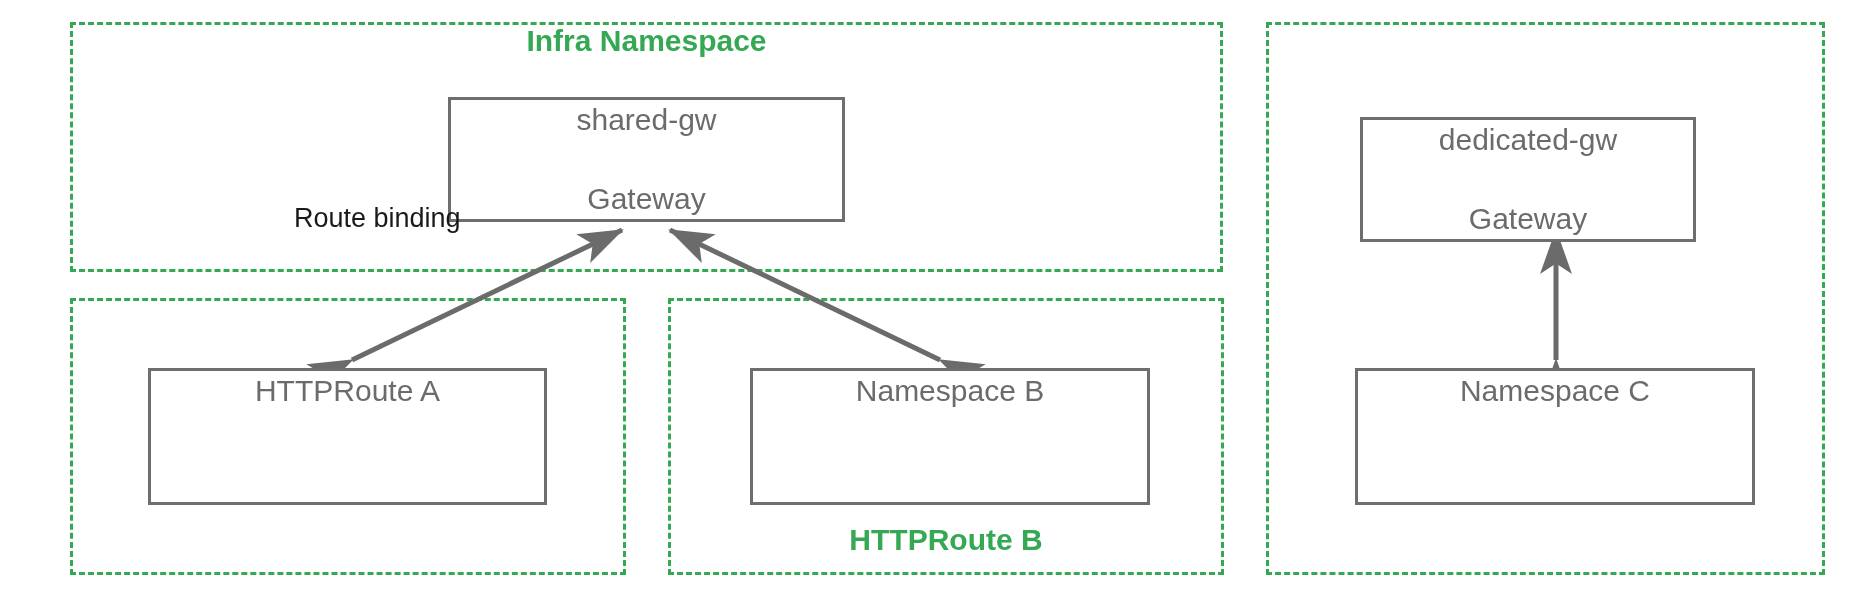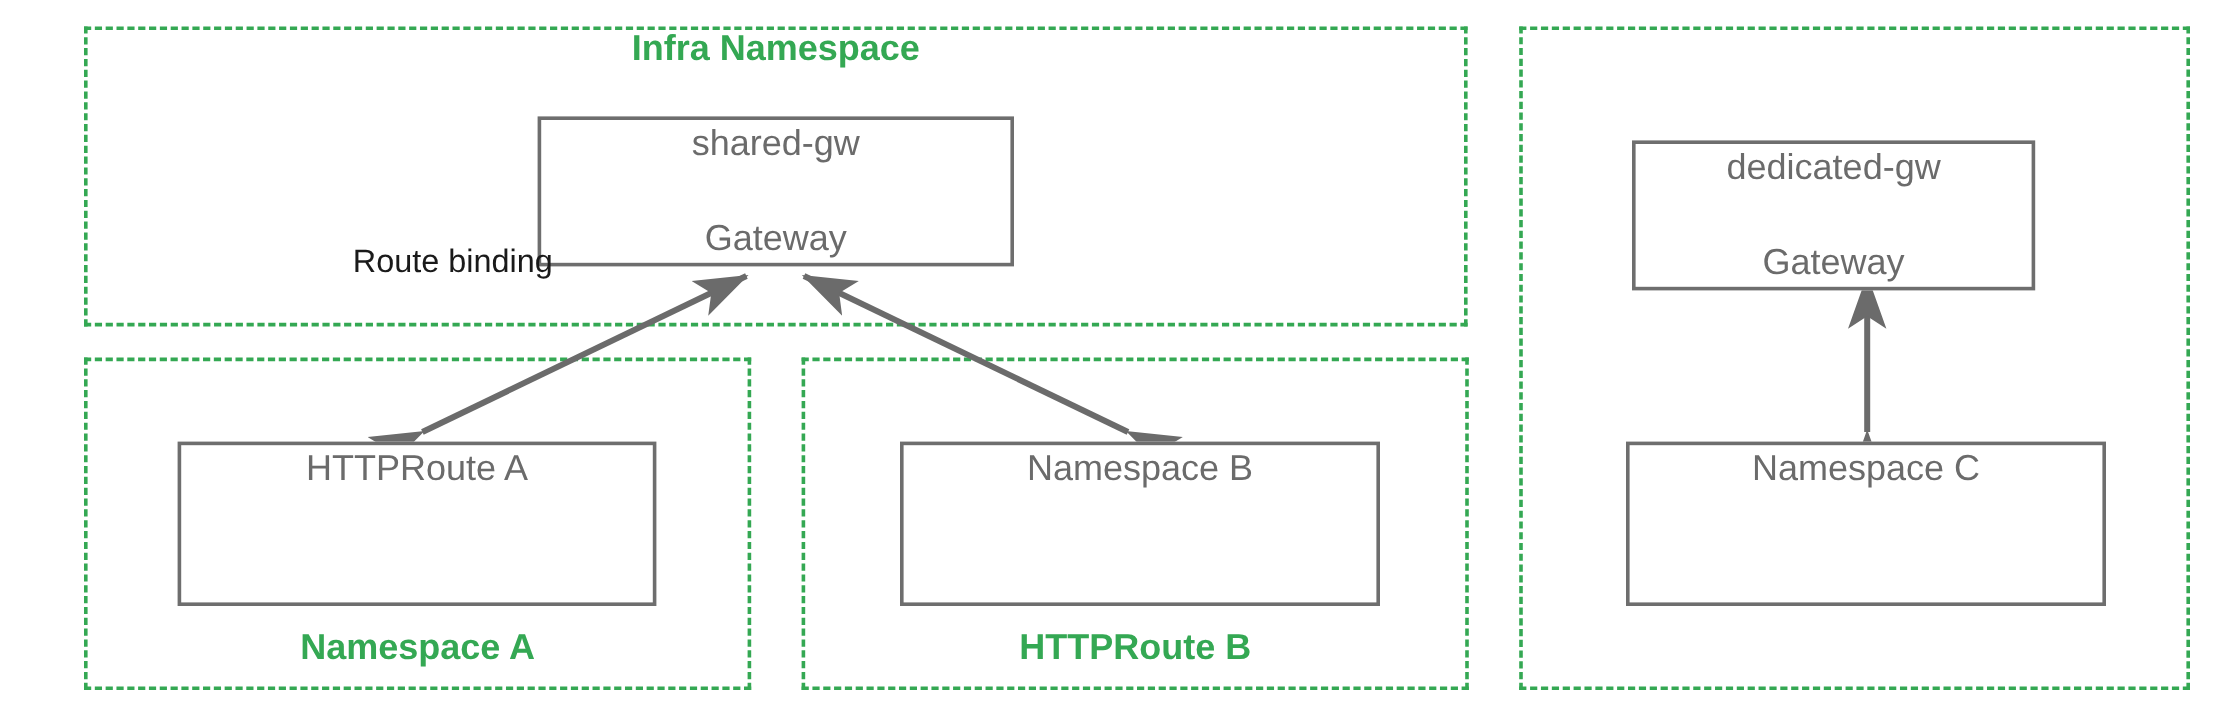--- a/index.html
+++ b/index.html
@@ -65,21 +65,20 @@
 </style>
 </head>
 <body>
 
 <div id="canvas">
 
   <div class="ns" style="left:70px; top:22px; width:1153px; height:250px;"></div>
   <div class="ns-label" style="left:70px; top:24px; width:1153px;">Infra Namespace</div>
 
   <div class="ns" style="left:70px; top:298px; width:556px; height:277px;"></div>
-  <div class="ns-label" style="left:70px; top:523px; width:556px;">Namespace A</div>
 
   <div class="ns" style="left:668px; top:298px; width:556px; height:277px;"></div>
   <div class="ns-label" style="left:668px; top:523px; width:556px;">HTTPRoute B</div>
 
   <div class="ns" style="left:1266px; top:22px; width:559px; height:553px;"></div>
 
   <svg class="arrows" viewBox="0 0 1860 600" xmlns="http://www.w3.org/2000/svg">
     <defs>
       <marker id="ah" markerWidth="10" markerHeight="10" refX="8.6" refY="3.6" orient="auto" markerUnits="strokeWidth">
         <path d="M0,0.4 L9,3.6 L0,6.8 L2.1,3.6 Z" fill="#6b6b6b"></path>

